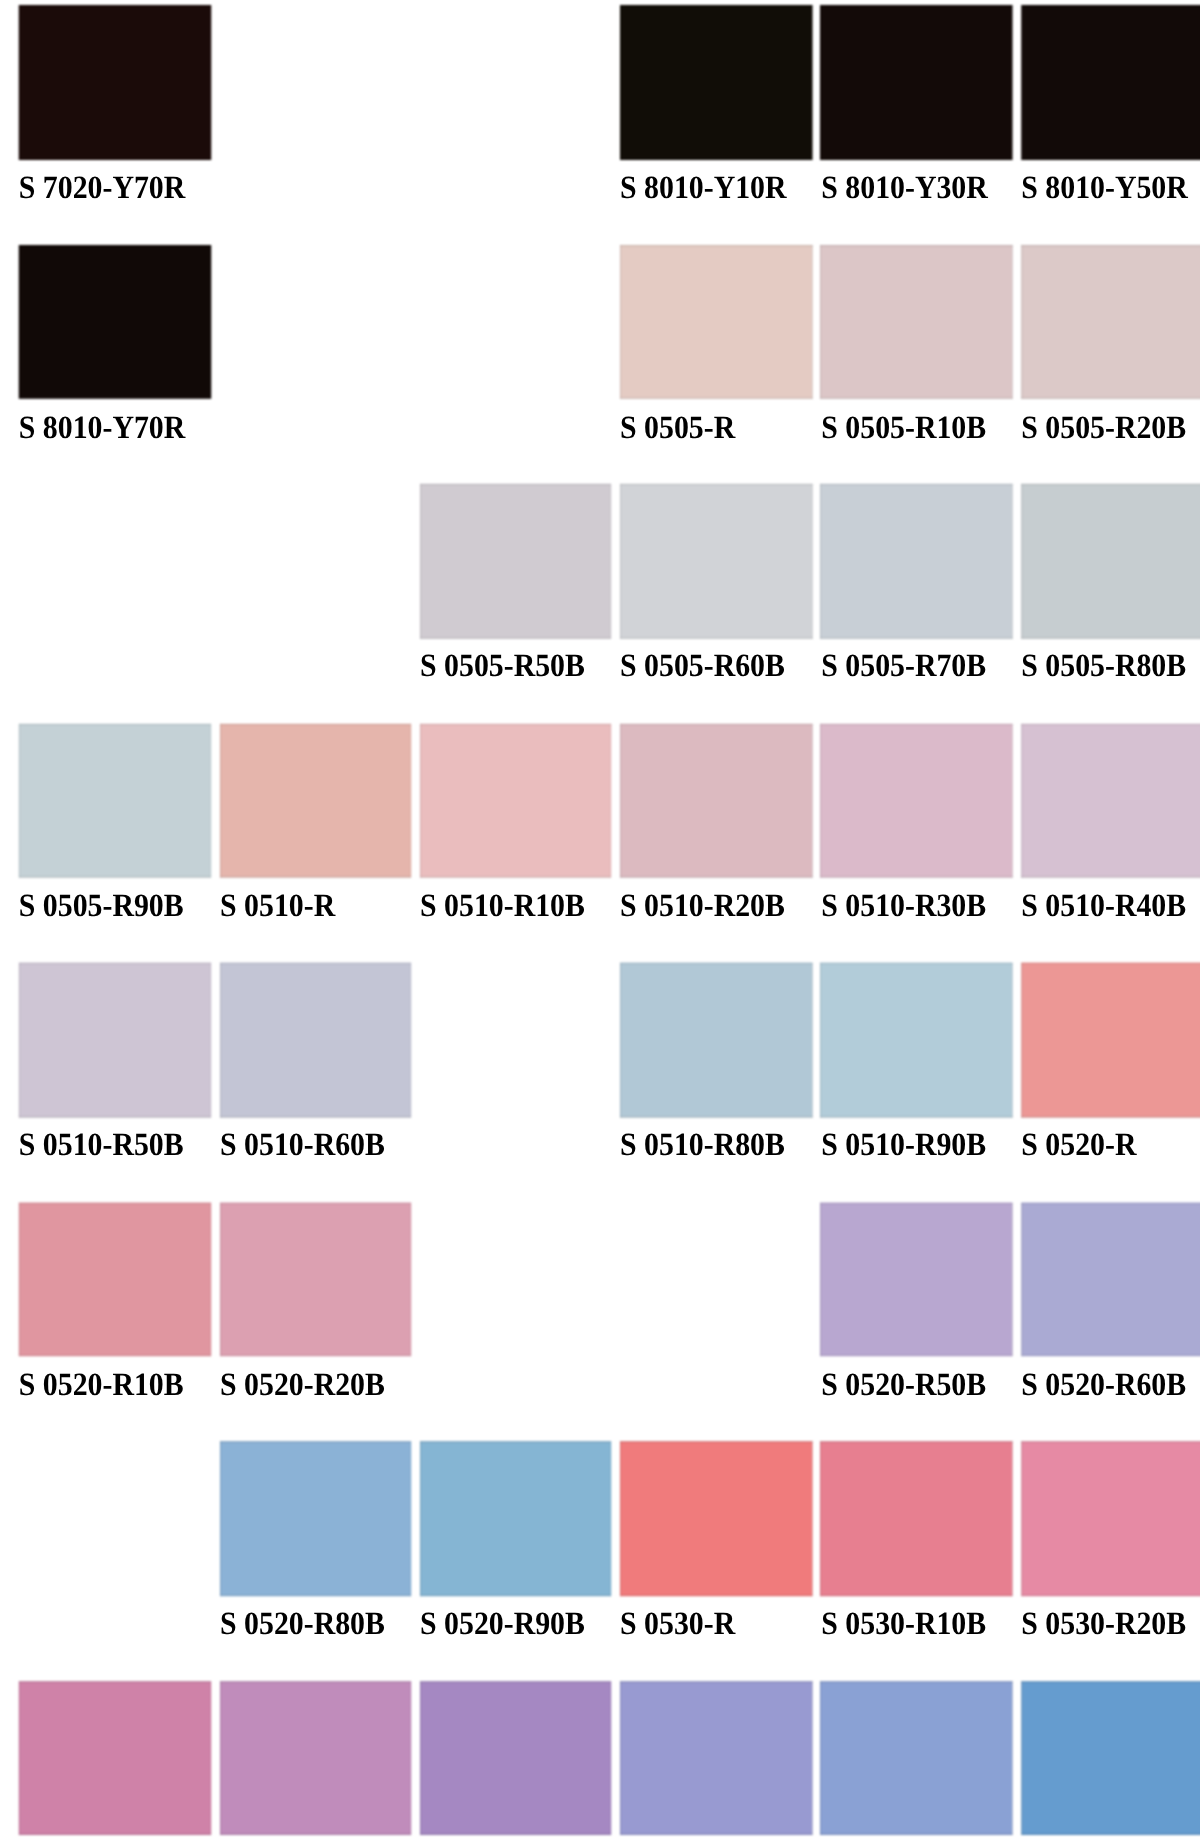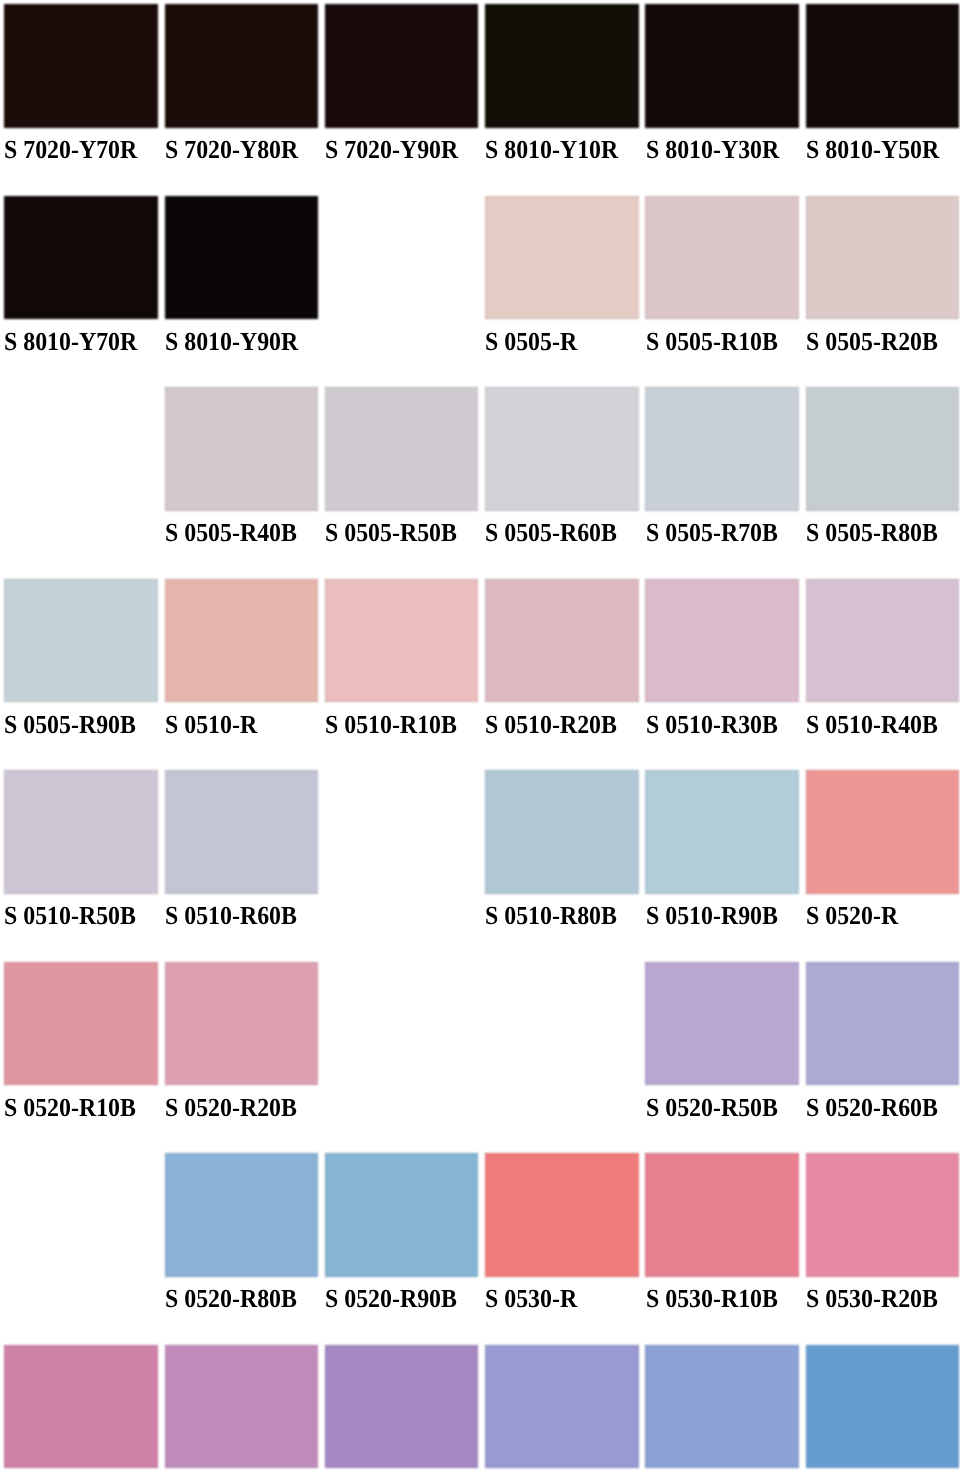--- a/index.html
+++ b/index.html
@@ -17,21 +17,21 @@
     text-rendering: geometricPrecision;
   }
   #sheet {
     position: relative;
     width: 960px;
     height: 1476px;
     background: #ffffff;
   }
   .swatch-row {
     position: absolute;
-    left: 1px;
+    left: 12px;
     width: 948px;
     height: 191px;
   }
   .swatch-cell {
     position: absolute;
     top: 0;
     width: 153.5px;
     height: 191px;
   }
   .swatch-chip {
@@ -62,68 +62,52 @@
 </style>
 </head>
 <body>
 
 <div id="sheet">
   <div class="swatch-row">
     <div class="swatch-cell" style="left:3.2px;top:4.4px">
       <div class="swatch-chip" style="background-color: rgb(27, 11, 9);"></div>
       <div class="swatch-label">S 7020-Y70R</div>
     </div>
-    <div class="swatch-cell" style="left:163.5px;top:4.4px">
-      <div class="swatch-chip" style="background-color: rgb(27, 12, 10);"></div>
-      <div class="swatch-label">S 7020-Y80R</div>
-    </div>
-    <div class="swatch-cell" style="left:323.8px;top:4.4px">
-      <div class="swatch-chip" style="background-color: rgb(25, 10, 11);"></div>
-      <div class="swatch-label">S 7020-Y90R</div>
-    </div>
     <div class="swatch-cell" style="left:484.1px;top:4.4px">
       <div class="swatch-chip" style="background-color: rgb(17, 13, 7);"></div>
       <div class="swatch-label">S 8010-Y10R</div>
     </div>
     <div class="swatch-cell" style="left:644.4px;top:4.4px">
       <div class="swatch-chip" style="background-color: rgb(19, 10, 8);"></div>
       <div class="swatch-label">S 8010-Y30R</div>
     </div>
     <div class="swatch-cell" style="left:804.7px;top:4.4px">
       <div class="swatch-chip" style="background-color: rgb(18, 10, 8);"></div>
       <div class="swatch-label">S 8010-Y50R</div>
     </div>
   </div>
   <div class="swatch-row">
     <div class="swatch-cell" style="left:3.2px;top:195.9px">
       <div class="swatch-chip" style="background-color: rgb(17, 9, 7);"></div>
       <div class="swatch-label">S 8010-Y70R</div>
     </div>
-    <div class="swatch-cell" style="left:163.5px;top:195.9px">
-      <div class="swatch-chip" style="background-color: rgb(12, 7, 7);"></div>
-      <div class="swatch-label">S 8010-Y90R</div>
-    </div>
     <div class="swatch-cell" style="left:484.1px;top:195.9px">
       <div class="swatch-chip" style="background-color: rgb(228, 203, 195);"></div>
       <div class="swatch-label">S 0505-R</div>
     </div>
     <div class="swatch-cell" style="left:644.4px;top:195.9px">
       <div class="swatch-chip" style="background-color: rgb(220, 198, 199);"></div>
       <div class="swatch-label">S 0505-R10B</div>
     </div>
     <div class="swatch-cell" style="left:804.7px;top:195.9px">
       <div class="swatch-chip" style="background-color: rgb(220, 201, 200);"></div>
       <div class="swatch-label">S 0505-R20B</div>
     </div>
   </div>
   <div class="swatch-row">
-    <div class="swatch-cell" style="left:163.5px;top:387.4px">
-      <div class="swatch-chip" style="background-color: rgb(210, 200, 205);"></div>
-      <div class="swatch-label">S 0505-R40B</div>
-    </div>
     <div class="swatch-cell" style="left:323.8px;top:387.4px">
       <div class="swatch-chip" style="background-color: rgb(208, 203, 209);"></div>
       <div class="swatch-label">S 0505-R50B</div>
     </div>
     <div class="swatch-cell" style="left:484.1px;top:387.4px">
       <div class="swatch-chip" style="background-color: rgb(209, 211, 215);"></div>
       <div class="swatch-label">S 0505-R60B</div>
     </div>
     <div class="swatch-cell" style="left:644.4px;top:387.4px">
       <div class="swatch-chip" style="background-color: rgb(200, 207, 214);"></div>

